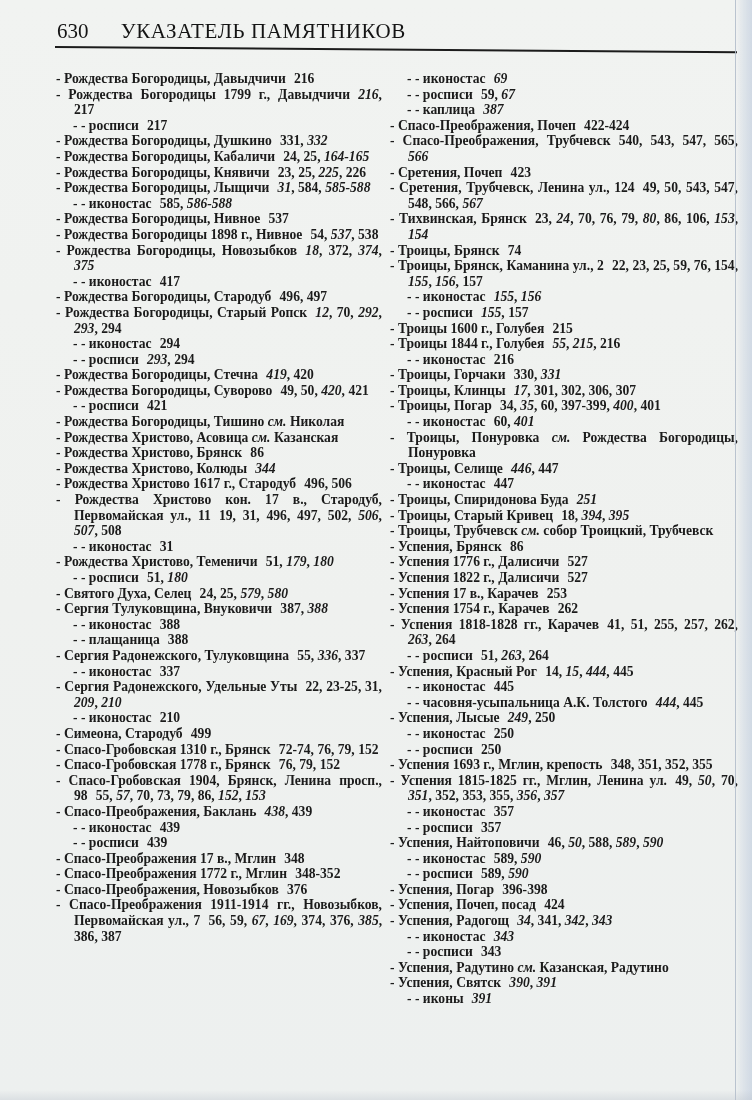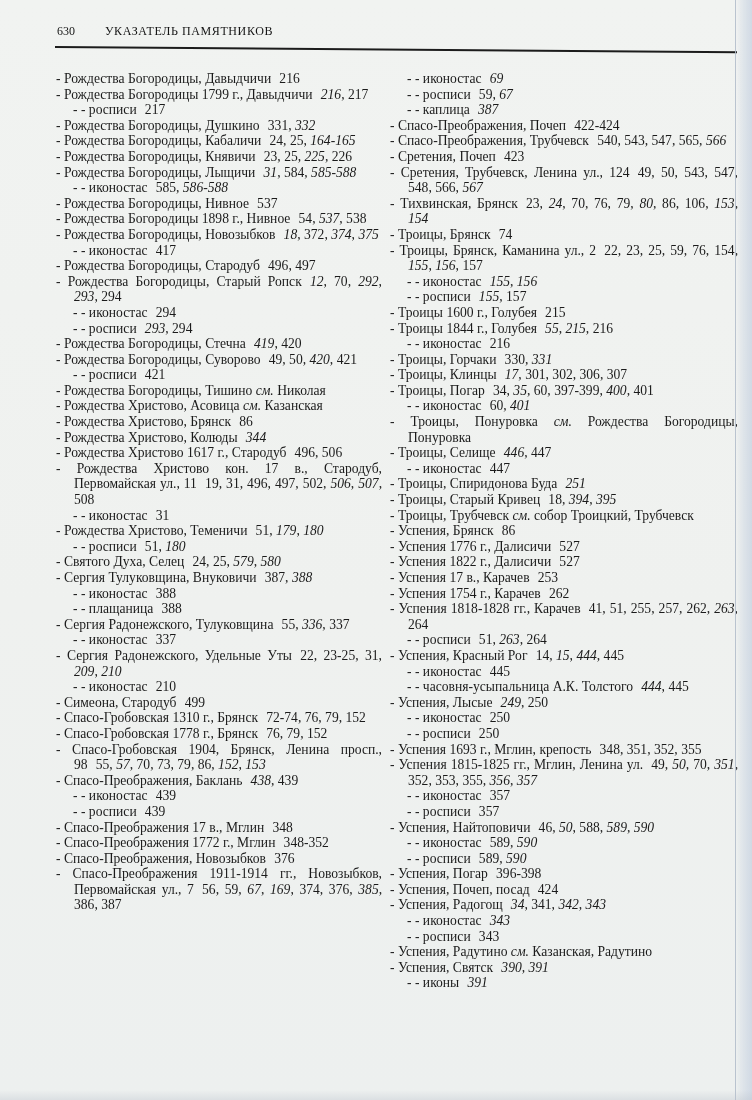--- a/index.html
+++ b/index.html
@@ -8,34 +8,34 @@
     font-family:"Liberation Serif", serif;
     background:#e9ecef;
   }
   .page {
     position:relative; width:752px; height:1100px;
     background:linear-gradient(180deg,#f1f3f1 0%, #eff1ef 55%, #edf0ef 100%);
     color:#1b1b1b;
   }
   .hdr {
     position:absolute; top:21px; left:57px; right:30px;
-    font-size:12px; line-height:20px; color:#141414;
+    font-size:21px; line-height:20px; color:#141414;
     white-space:nowrap;
   }
   .hdr .pageno { display:inline-block; }
   .hdr .title { display:inline-block; margin-left:27px; letter-spacing:0.6px; }
   .rule {
     position:absolute; top:46px; left:55px; width:682px; height:1.8px;
     background:#1c1c1c; transform:rotate(0.45deg); transform-origin:0 0;
   }
   .columns {
     position:absolute; top:71px; left:56px; width:682px;
     display:flex; gap:8px;
   }
-  .col { width:326px; }
+  .col { width:326px;font-weight:bold; }
   .col.right { width:348px; }
   .entry {
     margin:0; padding-left:18px; text-indent:-18px;
     font-size:13.6px; line-height:15.6px; text-align:justify;
     color:#1b1b1b;
   }
   .entry.sub { margin-left:17px; }
   .it { font-style:italic; }
   .refs { margin-left:0.6em; }
   .scan-edge {

